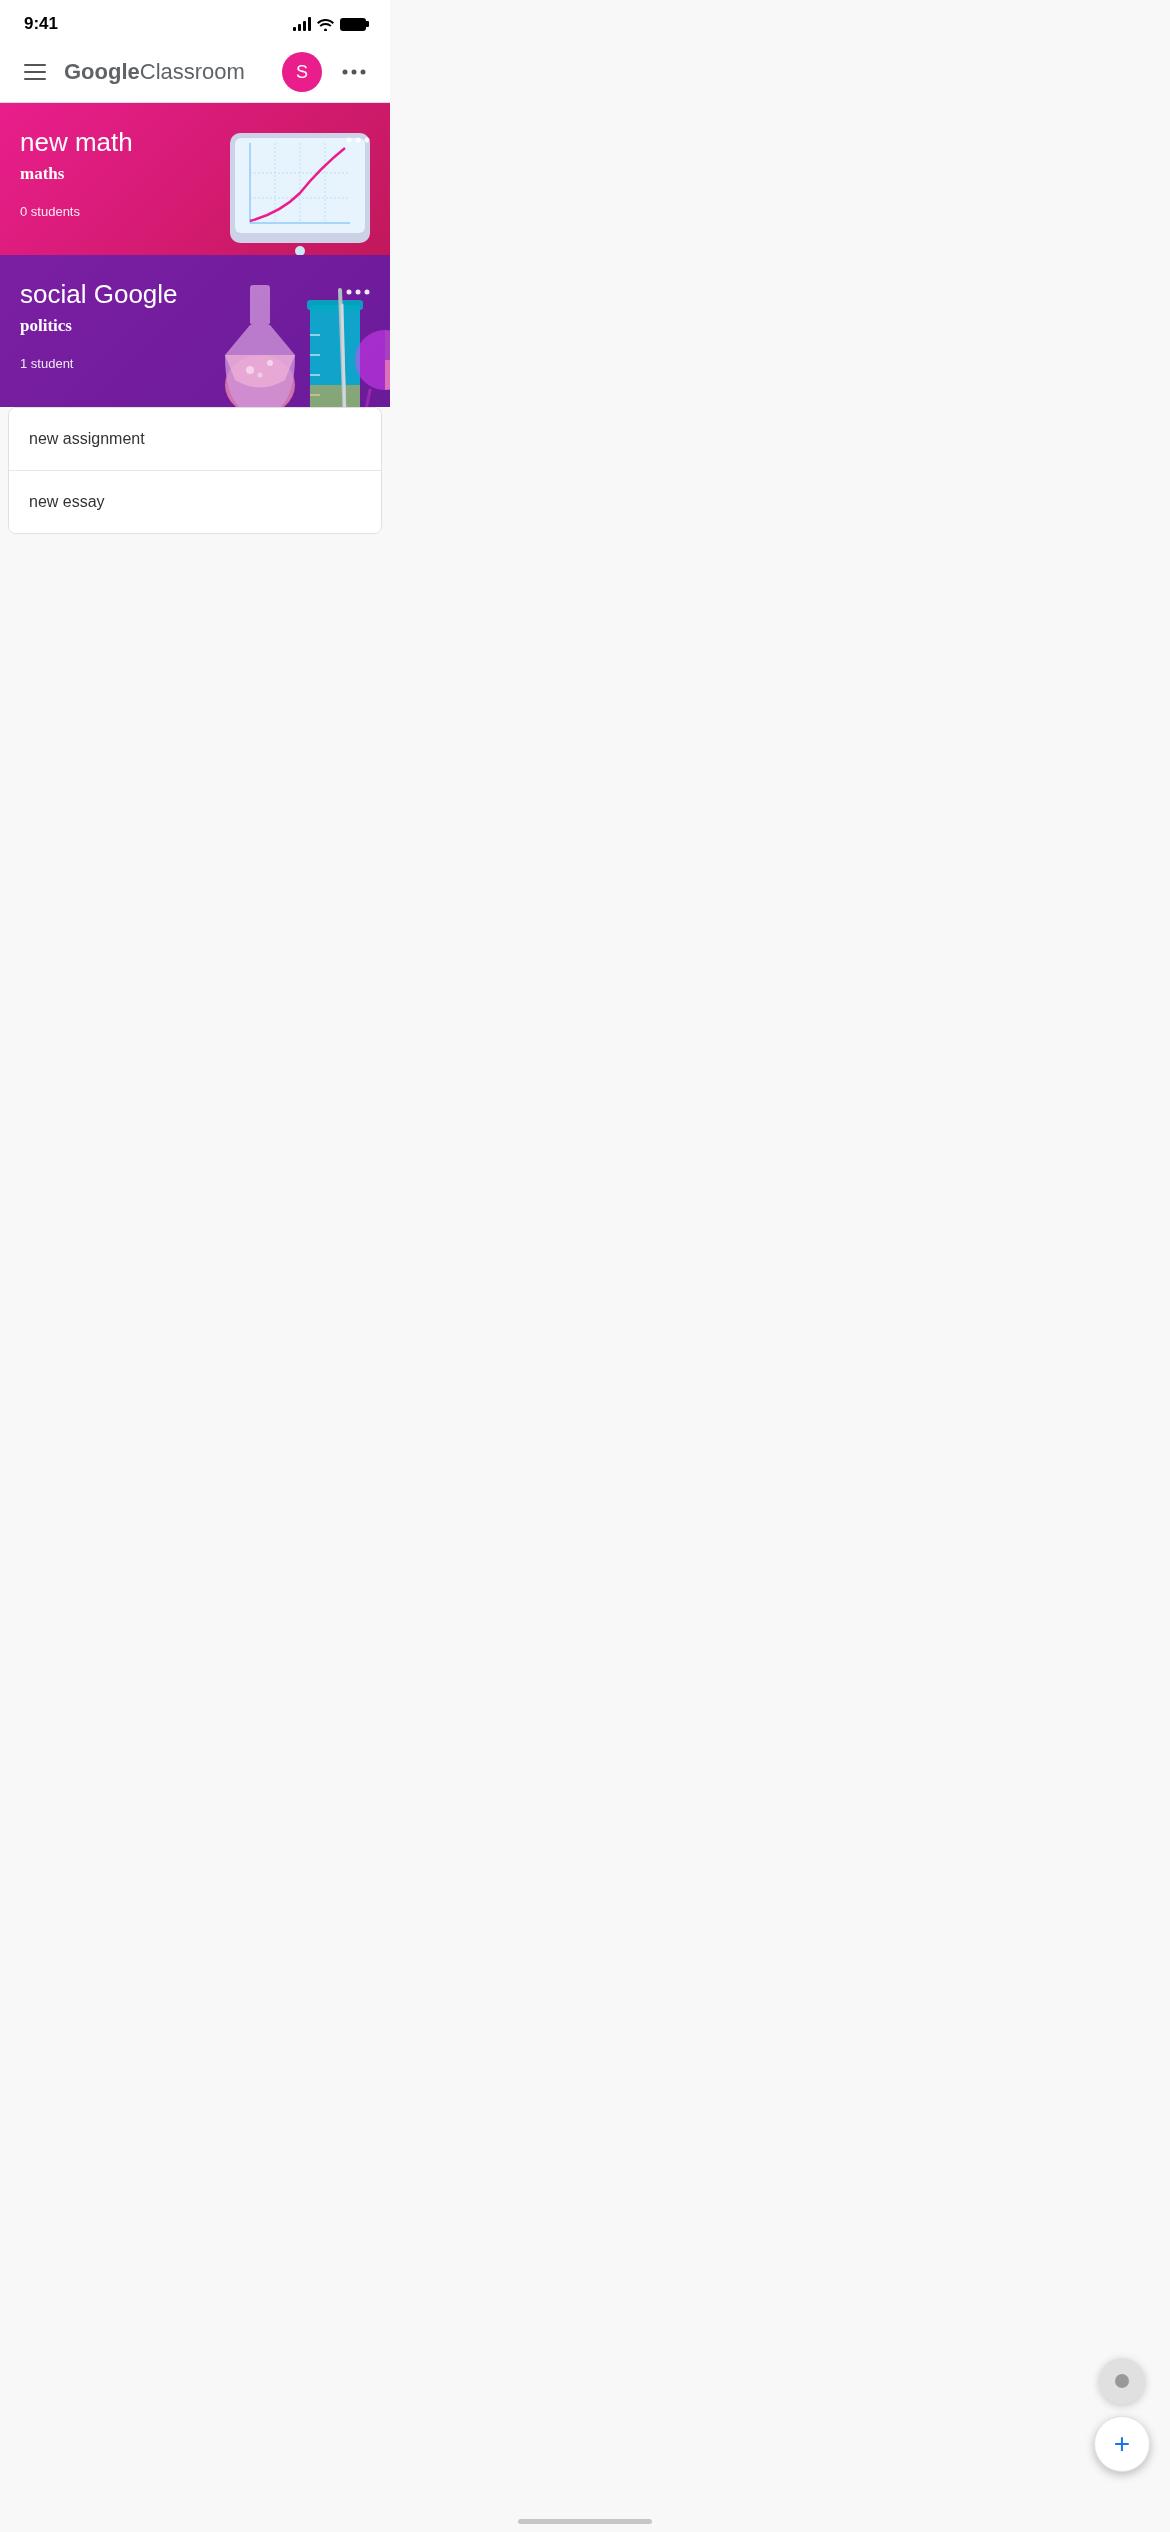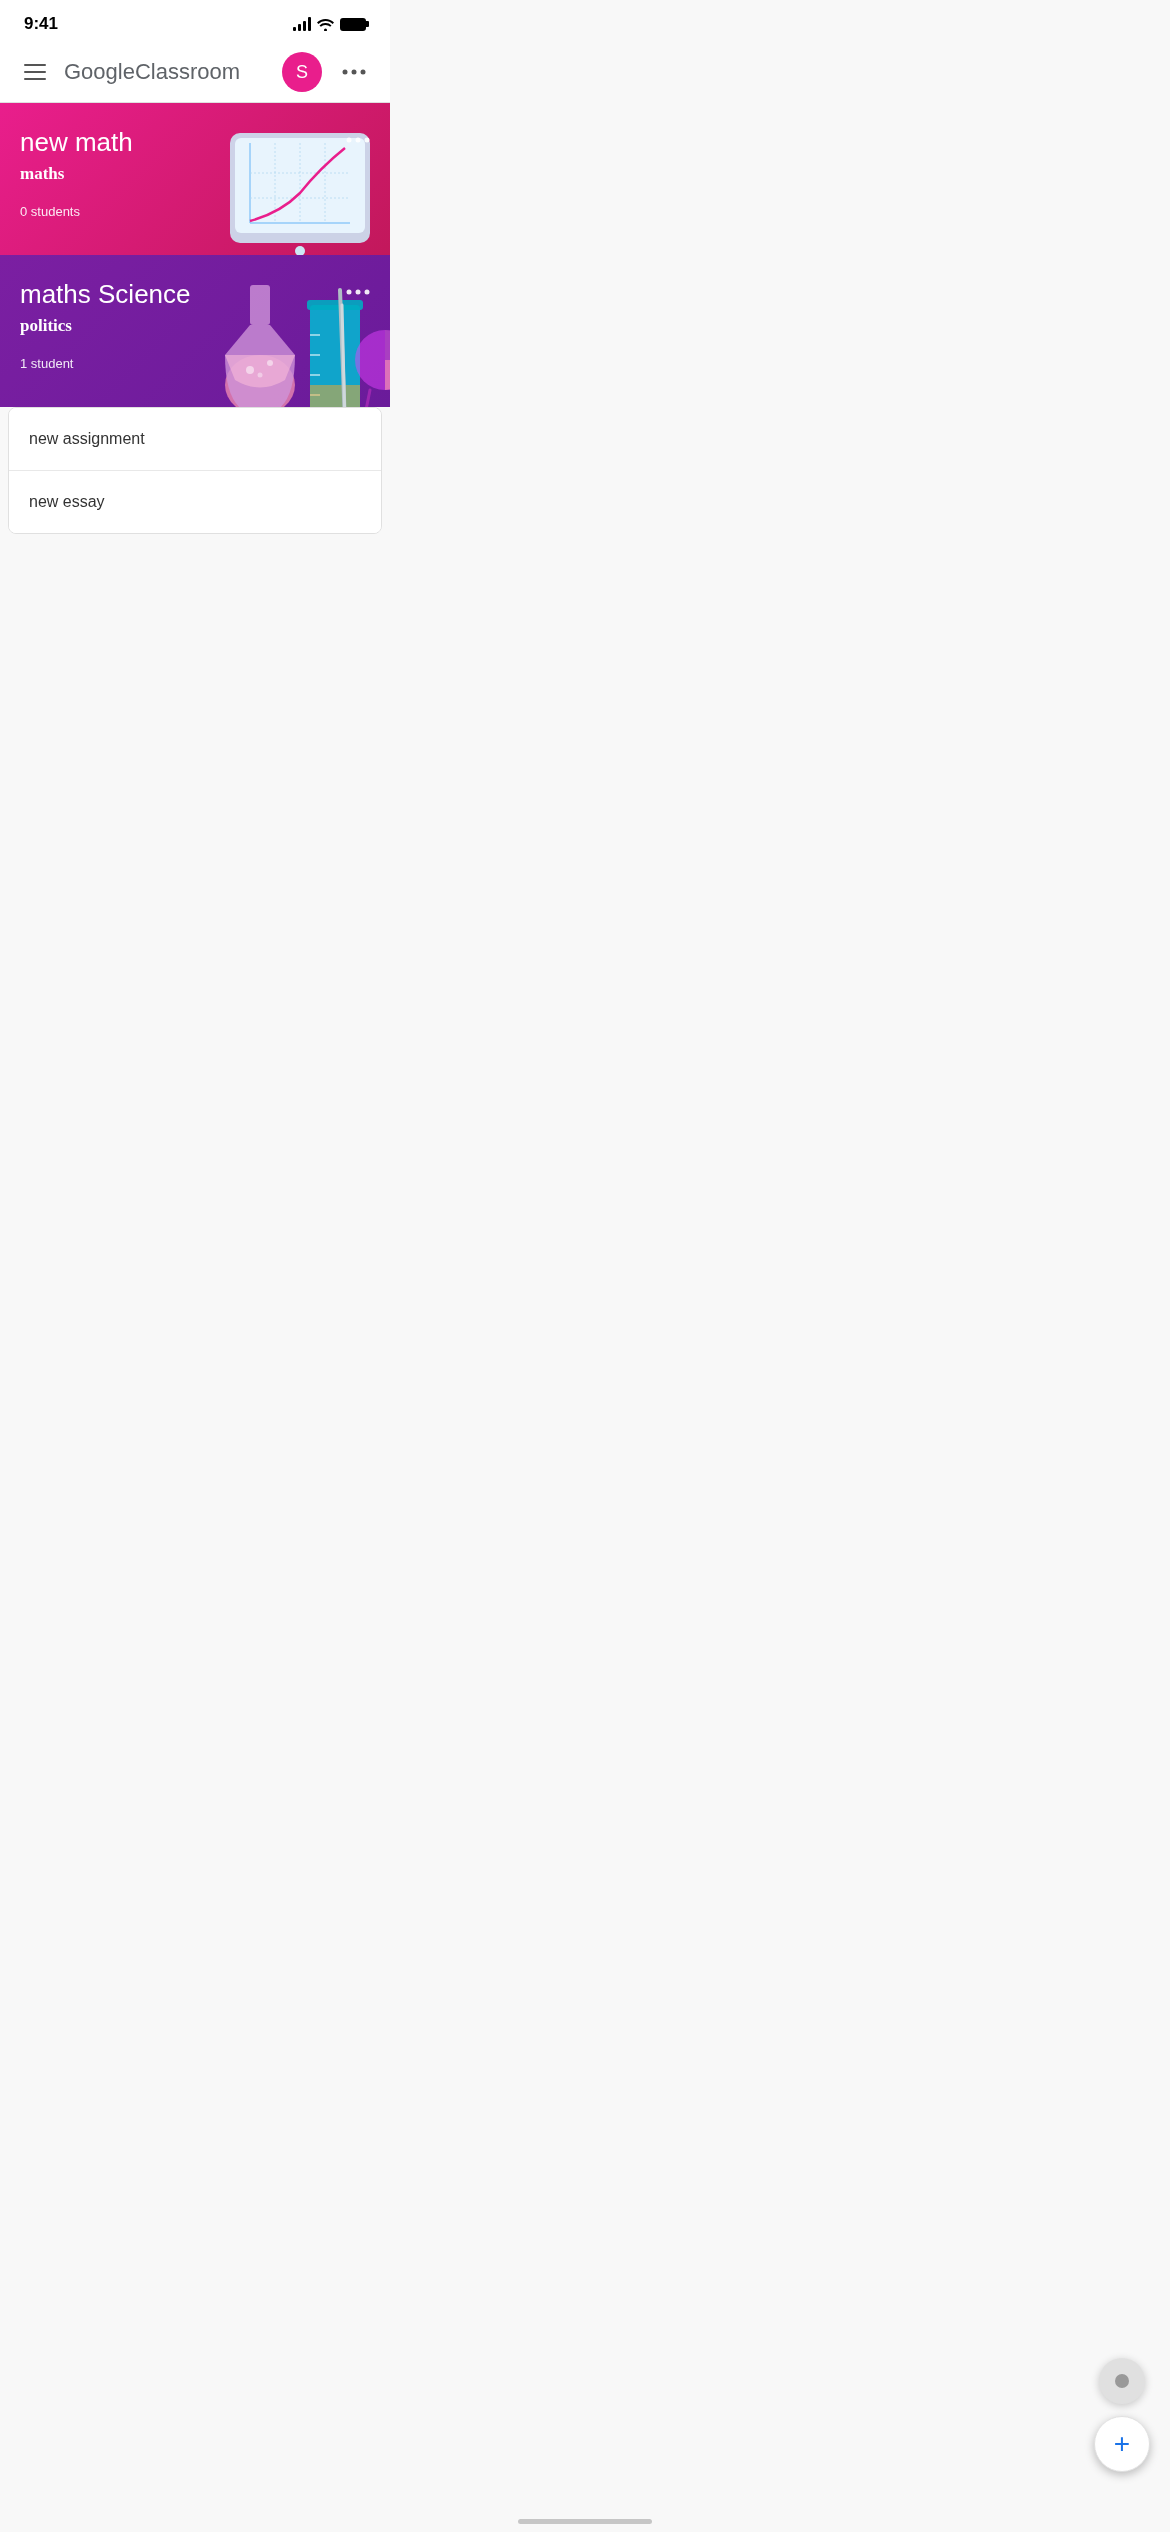--- a/index.html
+++ b/index.html
@@ -310,21 +310,21 @@
   </div>
 </div>
 
 <div class="header">
   <div class="hamburger-btn">
     <div class="hamburger-line"></div>
     <div class="hamburger-line"></div>
     <div class="hamburger-line"></div>
   </div>
   <div class="header-title">
-    <span style="font-size:22px;color:#5f6368;font-weight:400;">Google</span>
+    <span style="font-size:22px;color:#5f6368;font-weight:700;">Google</span>
     <span style="font-size:22px;color:#5f6368;font-weight:400;"> Classroom</span>
   </div>
   <div class="header-actions">
     <div class="avatar">S</div>
     <div class="more-btn">
       <svg width="24" height="6" viewBox="0 0 24 6">
         <circle cx="3" cy="3" r="2.5" fill="#555"></circle>
         <circle cx="12" cy="3" r="2.5" fill="#555"></circle>
         <circle cx="21" cy="3" r="2.5" fill="#555"></circle>
       </svg>
@@ -417,21 +417,21 @@
     </svg>
 
     <div class="card-content">
       <div class="card-menu-btn">
         <svg width="24" height="6" viewBox="0 0 24 6">
           <circle cx="3" cy="3" r="2.5" fill="rgba(255,255,255,0.9)"></circle>
           <circle cx="12" cy="3" r="2.5" fill="rgba(255,255,255,0.9)"></circle>
           <circle cx="21" cy="3" r="2.5" fill="rgba(255,255,255,0.9)"></circle>
         </svg>
       </div>
-      <div class="card-title">maths Science</div>
+      <div class="card-title">social Google</div>
       <div class="card-subtitle">politics</div>
       <div class="card-students">1 student</div>
     </div>
   </div>
 
 </div>
 
 <div class="dropdown-menu">
   <div class="menu-item">new assignment</div>
   <div class="menu-item">new essay</div>

